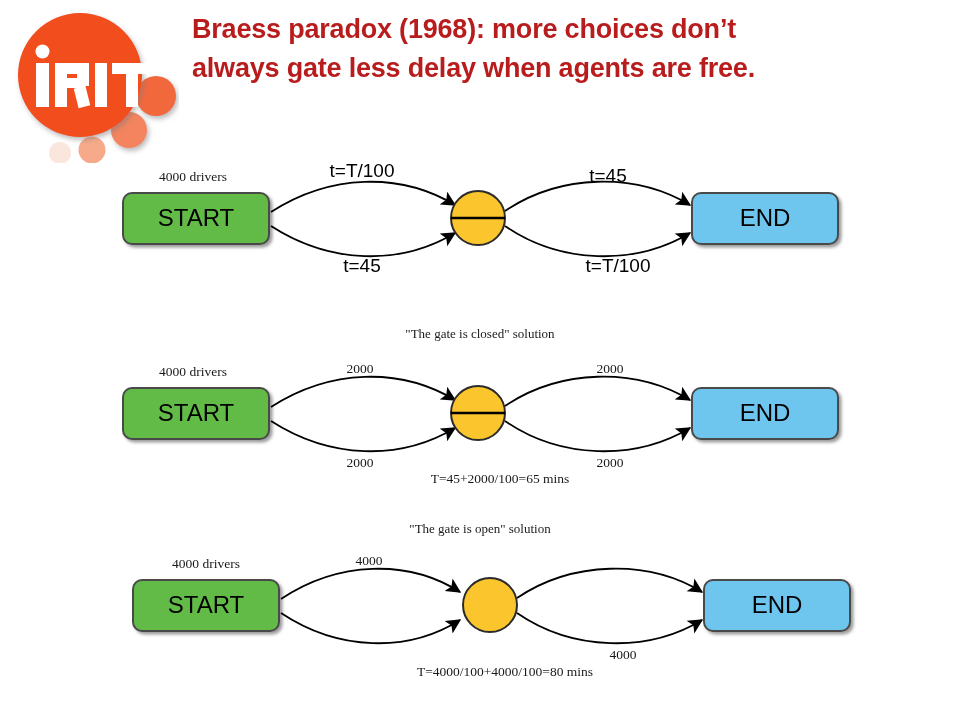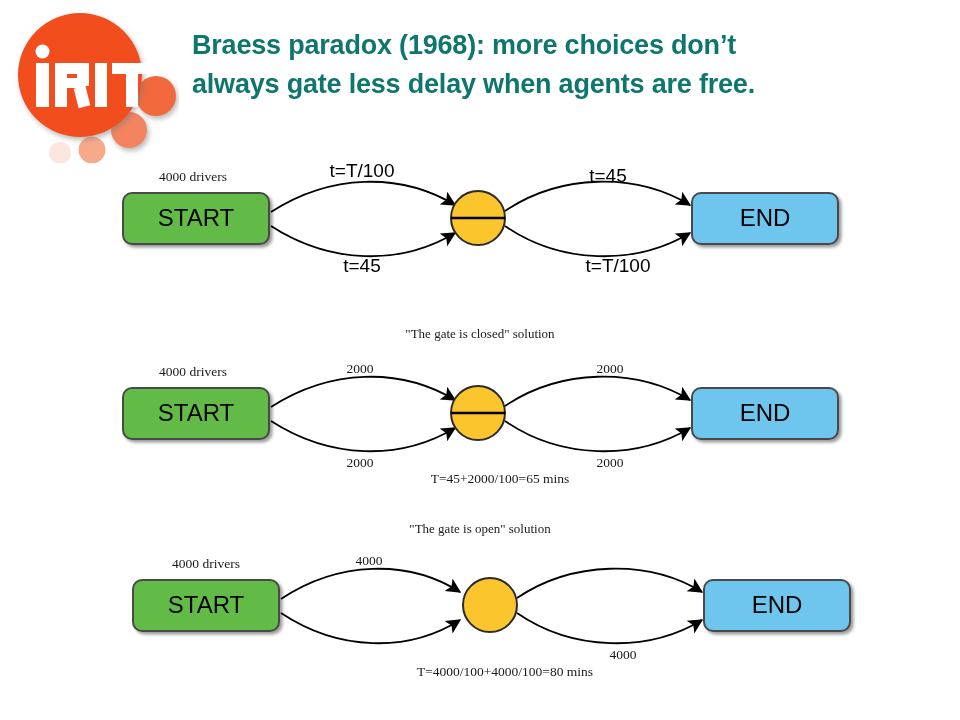--- a/index.html
+++ b/index.html
@@ -22,28 +22,28 @@
     top: 8px;
     width: 165px;
     height: 155px;
   }
   #logo svg { display: block; }
 
   
   #title {
     position: absolute;
     left: 192px;
-    top: 26px;
+    top: 10px;
     width: 740px;
     font-family: "Liberation Sans", sans-serif;
     font-weight: bold;
     font-size: 27px;
     line-height: 1.45;
     letter-spacing: -0.2px;
-    color: #0f766e;
+    color: #b91c1c;
   }
 
   
   .diagram {
     position: absolute;
     left: 0;
     width: 960px;
   }
   .diagram svg { display: block; }
 

